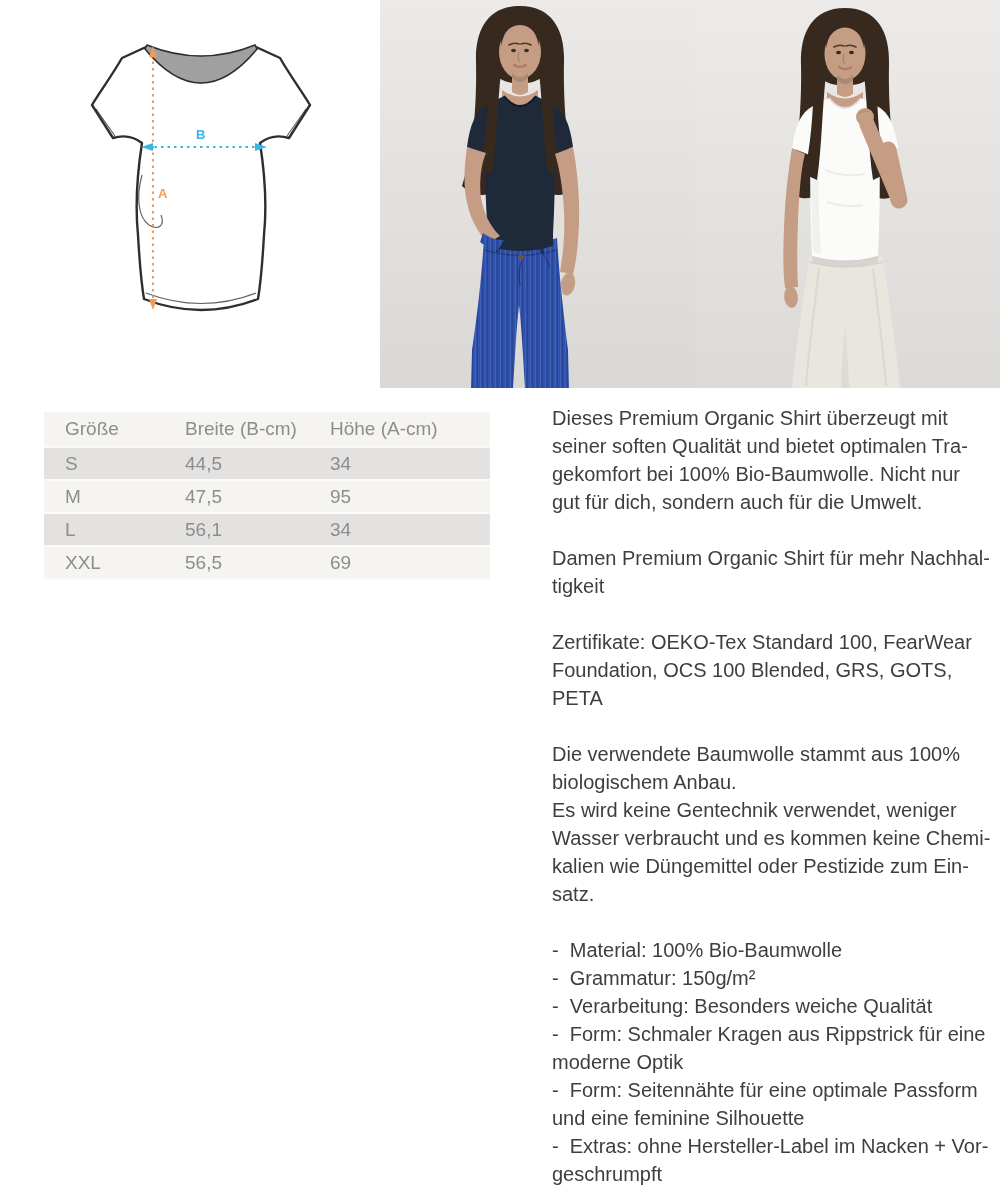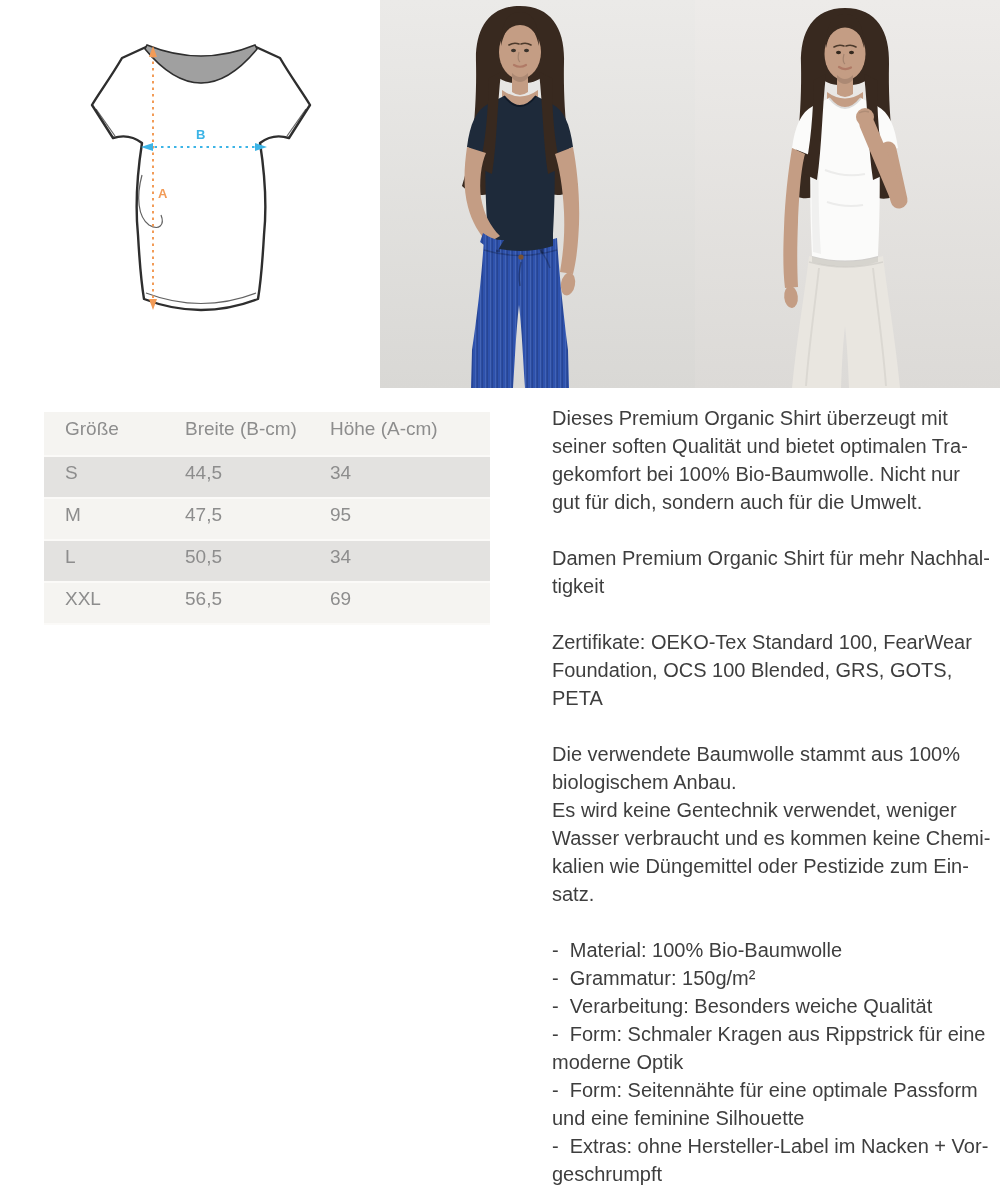--- a/index.html
+++ b/index.html
@@ -32,21 +32,21 @@
   .cream{fill:var(--cream-pants);}
   .feature{fill:none;stroke:#4c3a2c;stroke-width:1.6;stroke-linecap:round;}
   .soft{fill:rgba(0,0,0,.12);}
   
   .size-table{
     position:absolute;left:44px;top:412px;width:446px;
     border-collapse:separate;border-spacing:0;table-layout:fixed;
     font-size:19px;color:var(--table-text);
   }
   .size-table th,.size-table td{
-    font-weight:normal;text-align:left;padding:0 0 9px 0;
+    font-weight:normal;text-align:left;padding:0 0 0 0;
     border-bottom:2px solid var(--table-separator);
     overflow:hidden;white-space:nowrap;
   }
   .size-table th{height:34px;background:var(--table-row-light);}
   .size-table td{height:31px;}
   .size-table th:first-child,.size-table td:first-child{padding-left:21px;}
   .size-table tbody tr:nth-child(odd) td{background:var(--table-row-dark);}
   .size-table tbody tr:nth-child(even) td{background:var(--table-row-light);}
   
   .tolerance{
@@ -245,21 +245,21 @@
         <td>44,5</td>
         <td>34</td>
       </tr>
       <tr>
         <td>M</td>
         <td>47,5</td>
         <td>95</td>
       </tr>
       <tr>
         <td>L</td>
-        <td>50,5</td>
+        <td>56,1</td>
         <td>34</td>
       </tr>
       <tr>
         <td>XXL</td>
         <td>56,5</td>
         <td>69</td>
       </tr>
     </tbody>
   </table>
 

